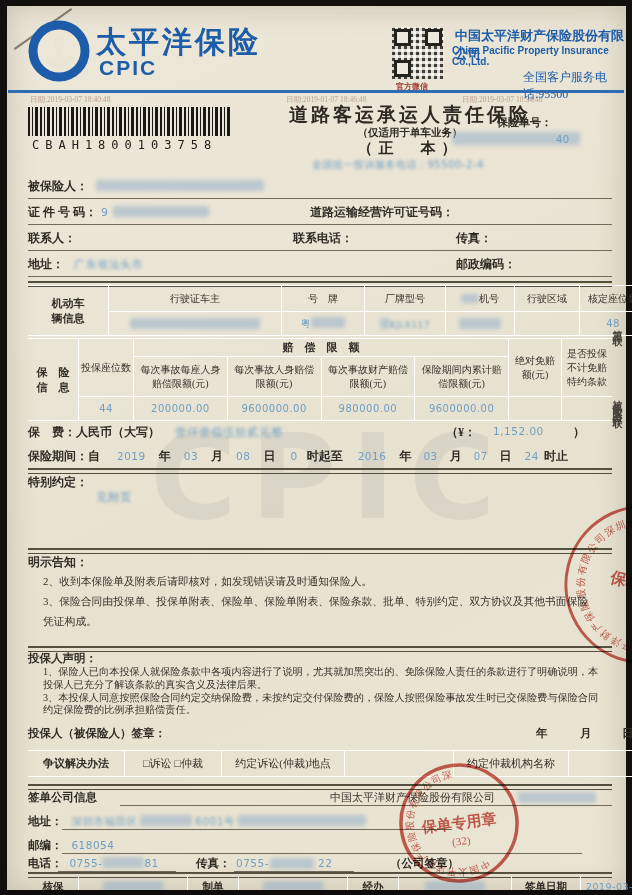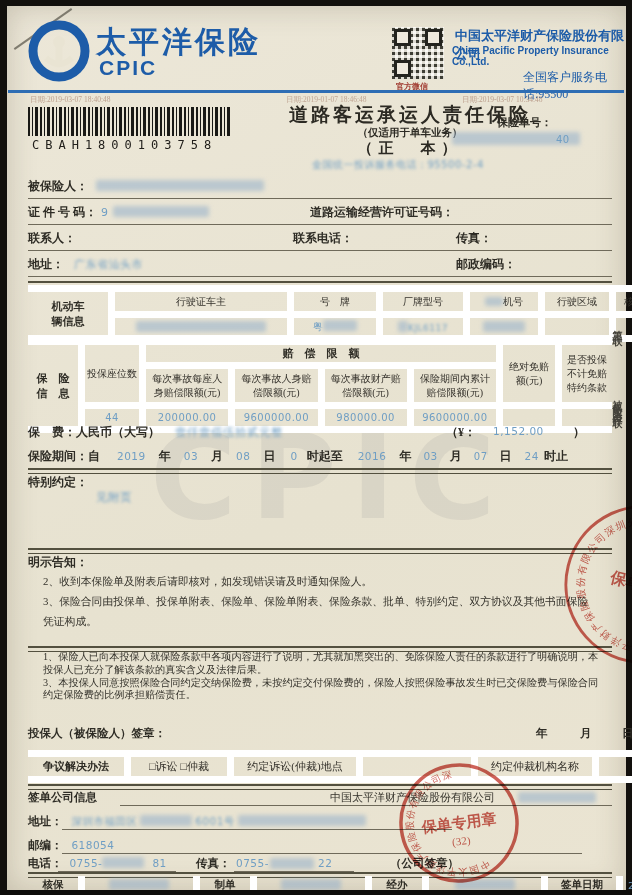--- a/index.html
+++ b/index.html
@@ -14,21 +14,21 @@
   .blue{color:#1d5ca8;}
   .fv{color:#6f9ec4;font-family:"DejaVu Sans","Liberation Sans",sans-serif;
       filter:blur(.4px);letter-spacing:.5px;}
   .smear{filter:blur(1.6px);}
   .rd{display:inline-block;height:11px;background:rgba(148,175,202,.55);
       filter:blur(2px);border-radius:2px;vertical-align:-1px;}
   .frow{position:absolute;left:28px;width:584px;border-bottom:1px solid #6f6a5a;height:22px;}
   .rule-thick{position:absolute;left:28px;width:584px;height:3px;
               border-top:2px solid #53503f;border-bottom:1px solid #53503f;}
   table{border-collapse:collapse;table-layout:fixed;}
-  td{border:7px solid #ffffff;font-size:10px;text-align:center;vertical-align:middle;
+  td{border:1px solid #ffffff;font-size:10px;text-align:center;vertical-align:middle;
      padding:1px 2px;color:#33302a;overflow:hidden;}
   .barcode{background:repeating-linear-gradient(90deg,#191916 0 2px,transparent 2px 4px,
            #191916 4px 5px,transparent 5px 7px,#191916 7px 10px,transparent 10px 12px);}
   .qr{background:
       repeating-linear-gradient(0deg,rgba(35,35,30,.85) 0 3px,rgba(235,232,222,.9) 3px 6px),
       repeating-linear-gradient(90deg,rgba(35,35,30,.85) 0 3px,rgba(235,232,222,.9) 3px 6px);
       background-blend-mode:screen;}
   .qr-eye{position:absolute;width:11px;height:11px;border:3px solid #23231e;background:#eee9dd;}
   .wm{font-family:"DejaVu Sans","Liberation Sans",sans-serif;font-weight:bold;
       font-size:118px;letter-spacing:14px;color:rgba(105,112,122,.11);}
@@ -203,20 +203,21 @@
   <div class="lb t12">明示告知：</div>
   <div class="items" style="line-height:20px;">
     <div>2、收到本保险单及附表后请即核对，如发现错误请及时通知保险人。</div>
     <div>3、保险合同由投保单、投保单附表、保险单、保险单附表、保险条款、批单、特别约定、双方协议及其他书面保险凭证构成。</div>
   </div>
 </div>
 
 <div class="rule-thick" style="top:646px;"></div>
 
 <div class="abs" style="left:28px;top:651px;width:572px;">
+  <div class="lb" style="font-size:11.5px;">投保人声明：</div>
   <div class="items" style="line-height:12.8px;font-size:10.2px;">
     <div>1、保险人已向本投保人就保险条款中各项内容进行了说明，尤其就加黑突出的、免除保险人责任的条款进行了明确说明，本投保人已充分了解该条款的真实含义及法律后果。</div>
     <div>3、本投保人同意按照保险合同约定交纳保险费，未按约定交付保险费的，保险人按照保险事故发生时已交保险费与保险合同约定保险费的比例承担赔偿责任。</div>
   </div>
 </div>
 
 <div class="abs" style="left:28px;top:726px;width:584px;font-size:11.5px;">
   <span class="lb">投保人（被保险人）签章：</span>
   <span class="lb" style="position:absolute;left:508px;">年</span>
   <span class="lb" style="position:absolute;left:552px;">月</span>
@@ -252,21 +253,21 @@
   <span class="fv smear" style="font-size:10.5px;">6001号</span>
   <span class="rd" style="width:128px;"></span>
 </div>
 <div class="abs" style="left:28px;top:838px;width:584px;font-size:11.5px;">
   <span class="lb">邮编：</span>
   <span class="fv" style="font-size:10.5px;margin-left:6px;">618054</span>
   <span class="abs" style="left:34px;top:15px;width:520px;border-bottom:1px solid #6f6a5a;"></span>
 </div>
 <div class="abs" style="left:28px;top:856px;width:584px;font-size:11.5px;">
   <span class="lb">电话：</span>
-  <span class="fv" style="font-size:10.5px;margin-left:4px;">0755-</span><span class="rd" style="width:42px;"></span><span class="fv" style="font-size:10.5px;margin-left:8px;">81</span>
+  <span class="fv" style="font-size:10.5px;margin-left:4px;">0755-</span><span class="rd" style="width:42px;"></span><span class="fv" style="font-size:10.5px;">81</span>
   <span class="lb" style="position:absolute;left:168px;">传真：</span>
   <span class="fv" style="position:absolute;left:208px;top:1px;font-size:10.5px;">0755-</span>
   <span class="rd" style="position:absolute;left:242px;top:2px;width:44px;"></span>
   <span class="fv" style="position:absolute;left:290px;top:1px;font-size:10.5px;">22</span>
   <span class="lb" style="position:absolute;left:362px;">（公司签章）</span>
   <span class="abs" style="left:30px;top:15px;width:118px;border-bottom:1px solid #6f6a5a;"></span>
   <span class="abs" style="left:206px;top:15px;width:120px;border-bottom:1px solid #6f6a5a;"></span>
 </div>
 
 <div class="rule-thick" style="top:872px;"></div>

